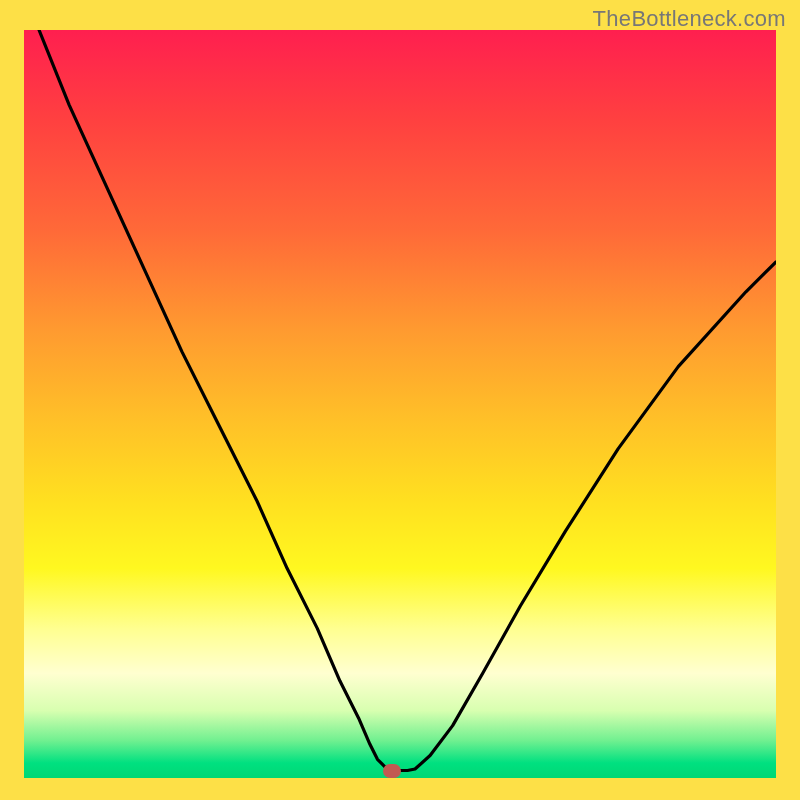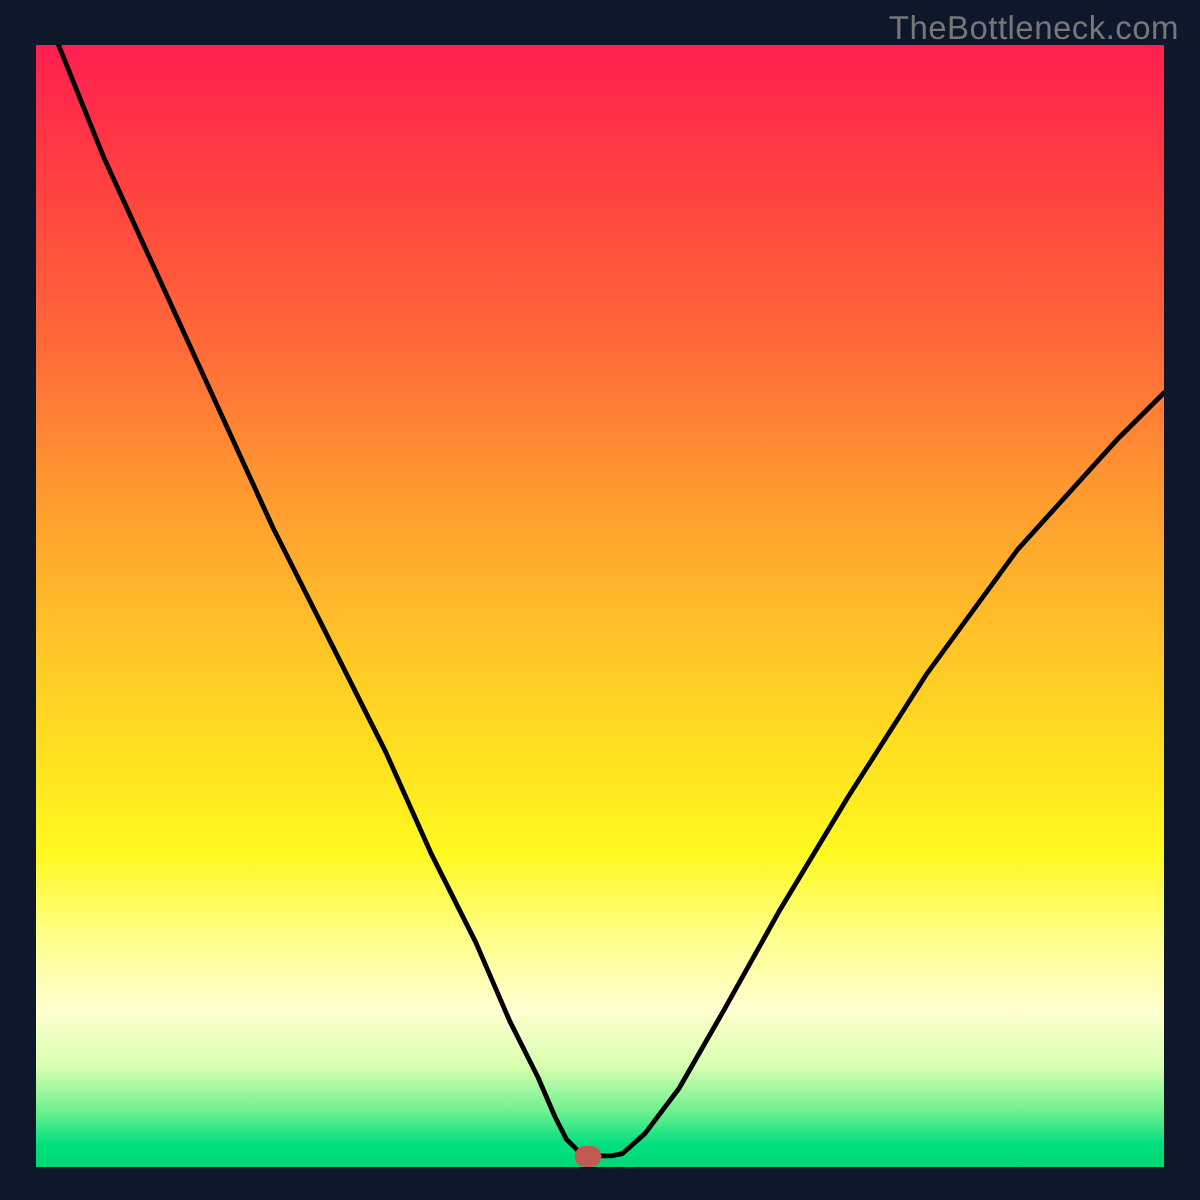--- a/index.html
+++ b/index.html
@@ -8,21 +8,21 @@
     width: 800px;
     height: 800px;
     background: #000;
     overflow: hidden;
     font-family: Arial, Helvetica, sans-serif;
   }
   .frame {
     position: relative;
     width: 800px;
     height: 800px;
-    background: #0f172a;
+    background: #fde047;
   }
   .watermark {
     position: absolute;
     top: 6px;
     right: 14px;
     color: #777;
     font-size: 22px;
     font-weight: 500;
     letter-spacing: 0.3px;
     z-index: 5;

